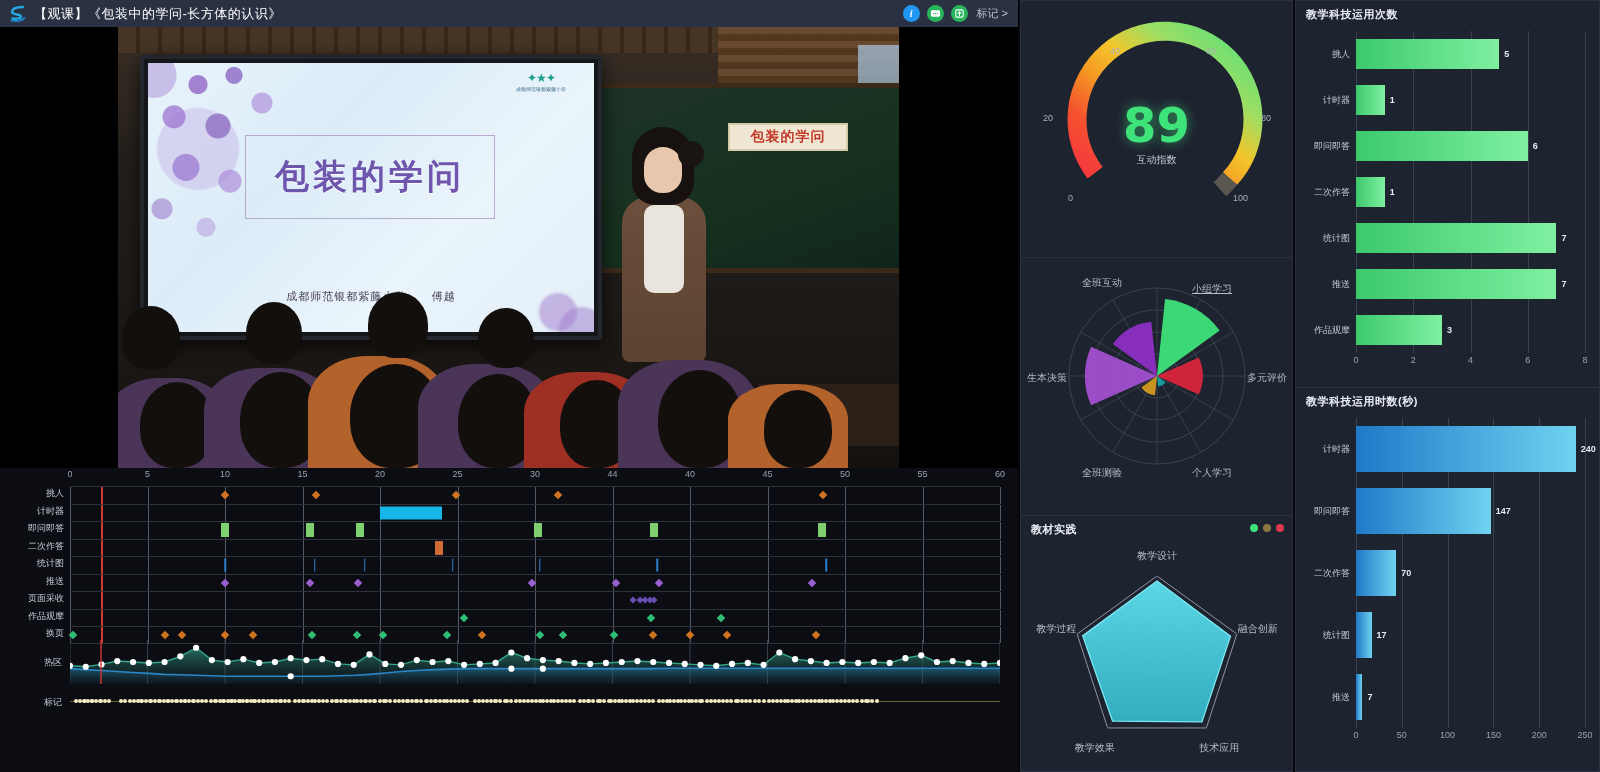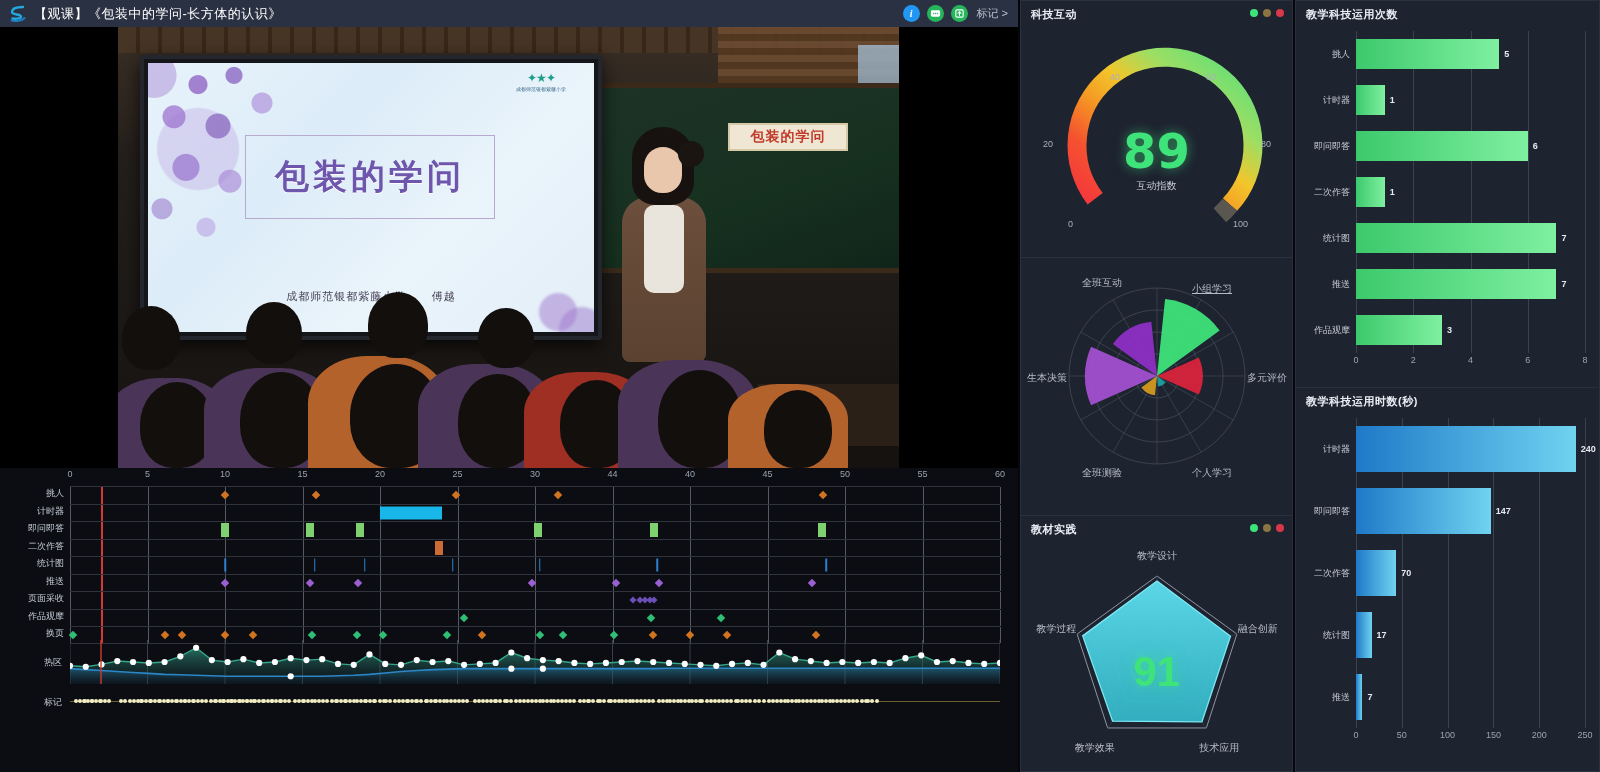--- a/index.html
+++ b/index.html
@@ -822,28 +822,20 @@
             <div class="mk-dot" style="left: 802.45px;"></div>
             <div class="mk-dot" style="left: 806.65px;"></div>
           </div>
       </div>
     </div>
   </div>
 
   <div class="mid-col">
 
     <div class="panel" style="height:258px;">
-      <div class="panel-head">
-        <div class="panel-title">科技互动</div>
-        <div class="dots">
-          <div class="dot" style="background:#3ee37a"></div>
-          <div class="dot" style="background:#8a7440"></div>
-          <div class="dot" style="background:#d9384a"></div>
-        </div>
-      </div>
       <div class="panel-body" style="height:230px;">
         <svg width="273" height="220" viewBox="0 0 273 220">
           <defs>
             <linearGradient id="gg" x1="0" y1="1" x2="1" y2="0">
               <stop offset="0%" stop-color="#f5333f"></stop>
               <stop offset="22%" stop-color="#f4522f"></stop>
               <stop offset="40%" stop-color="#f59a23"></stop>
               <stop offset="55%" stop-color="#f2c62b"></stop>
               <stop offset="72%" stop-color="#9ede63"></stop>
               <stop offset="100%" stop-color="#4fe07e"></stop>
@@ -924,21 +916,20 @@
             <polygon points="136,67.6 183.93324842127572,102.42554348350265 165.62437671554065,158.77445651649734 106.37562328445937,158.77445651649734 88.06675157872425,102.42554348350265" fill="none" stroke="#3b4050" stroke-width="0.7"></polygon>
             <polygon points="136,84.4 167.95549894751716,107.61702898900177 155.7495844770271,145.18297101099824 116.2504155229729,145.18297101099824 104.04450105248284,107.61702898900177" fill="none" stroke="#3b4050" stroke-width="0.7"></polygon>
             <polygon points="136,101.2 151.9777494737586,112.80851449450088 145.87479223851355,131.59148550549912 126.12520776148645,131.59148550549912 120.02225052624142,112.80851449450088" fill="none" stroke="#3b4050" stroke-width="0.7"></polygon>
             <line x1="136" y1="118" x2="136" y2="34" stroke="#3b4050" stroke-width=".6"></line>
             <line x1="136" y1="118" x2="215.8887473687929" y2="92.04257247250442" stroke="#3b4050" stroke-width=".6"></line>
             <line x1="136" y1="118" x2="185.37396119256775" y2="185.95742752749558" stroke="#3b4050" stroke-width=".6"></line>
             <line x1="136" y1="118" x2="86.62603880743227" y2="185.95742752749558" stroke="#3b4050" stroke-width=".6"></line>
             <line x1="136" y1="118" x2="56.111252631207094" y2="92.04257247250443" stroke="#3b4050" stroke-width=".6"></line>
             <polygon points="136,39.040000000000006 209.49764757928946,94.11916667470406 180.93030468523665,179.841259050021 91.56343492668904,179.16168477474602 61.703464947022596,93.85959239942912" fill="url(#rdg)" stroke="#7fe8f5" stroke-width="1.3"></polygon>
           </svg>
-        <div class="radar-num" style="top:130px;">91</div>
         <div id="radar-labels">
             <div class="polar-label" style="left: 136px; top: 14px;">教学设计</div>
             <div class="polar-label" style="left: 236.812px; top: 87.2442px;">融合创新</div>
             <div class="polar-label" style="left: 198.305px; top: 205.756px;">技术应用</div>
             <div class="polar-label" style="left: 73.6948px; top: 205.756px;">教学效果</div>
             <div class="polar-label" style="left: 35.188px; top: 87.2442px;">教学过程</div>
           </div>
       </div>
     </div>
   </div>

